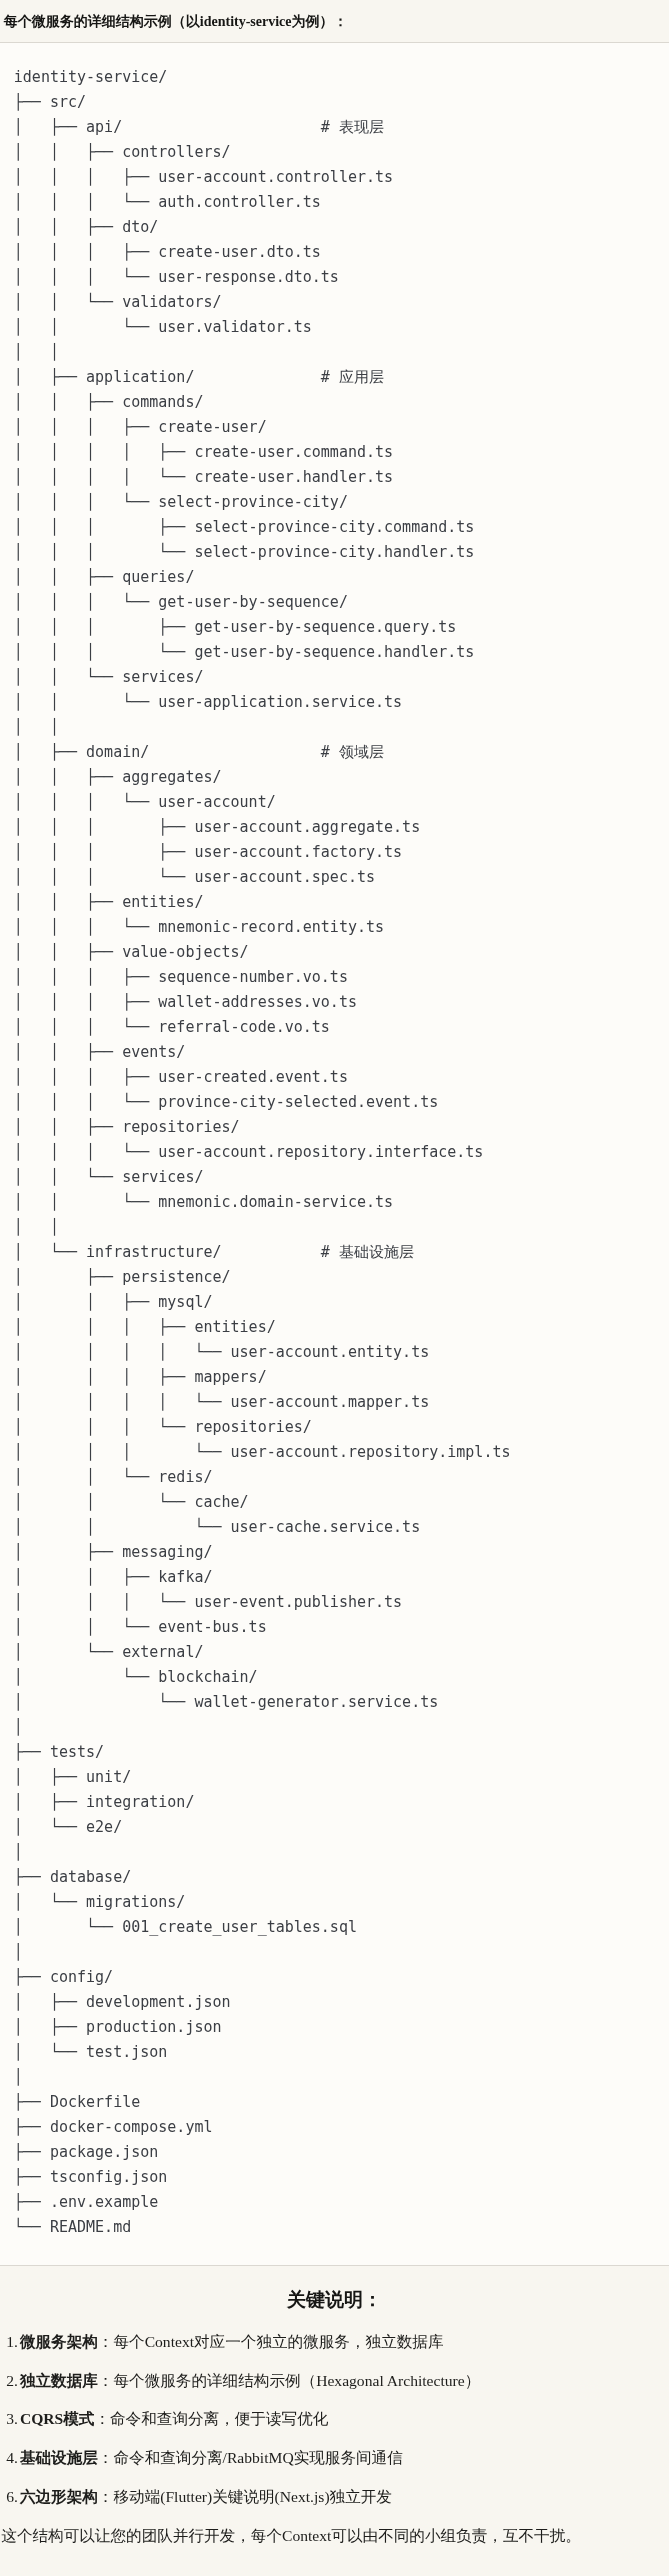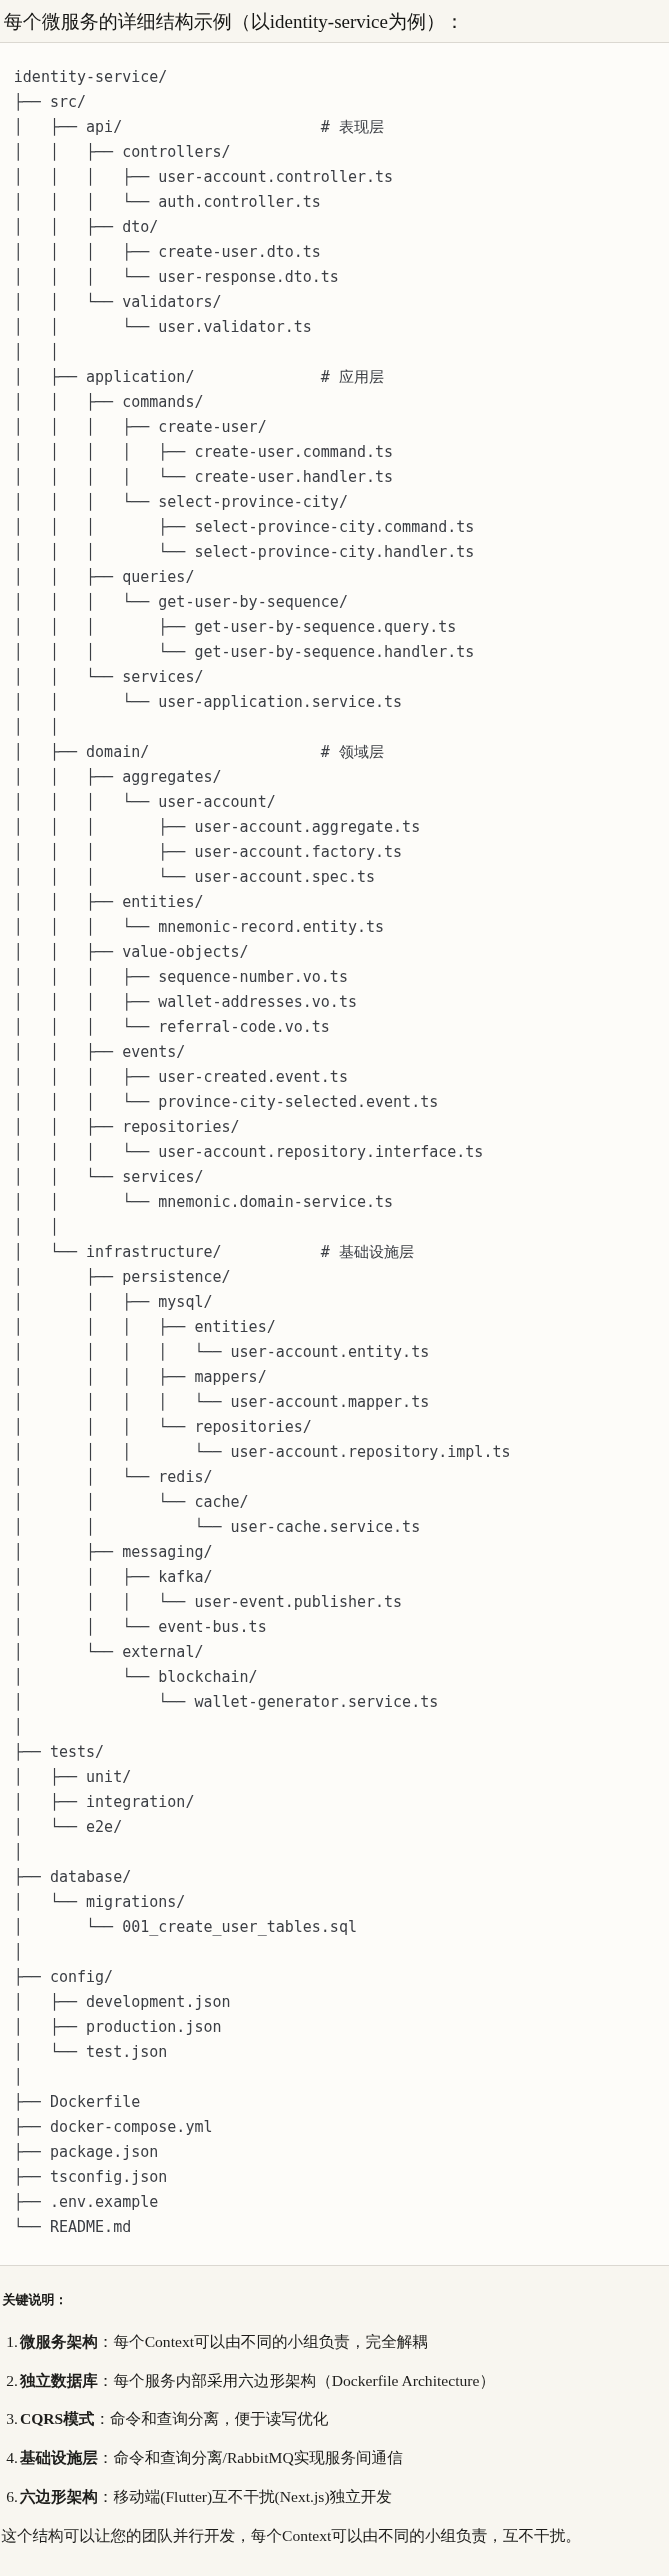--- a/index.html
+++ b/index.html
@@ -8,47 +8,48 @@
   }
   body {
     width: 669px;
     height: 2576px;
     overflow: hidden;
     background: #f8f6f0;
     color: #1d1d1b;
     font-family: "Liberation Serif", "DejaVu Serif", serif;
   }
   .page-title {
-    font-size: 19px;
-    font-weight: 400;
+    font-size: 14px;
+    font-weight: 700;
     line-height: 26px;
     margin: 8.8px 3.8px 0 3.8px;
     color: #161614;
   }
   pre.tree-block {
     box-sizing: border-box;
     width: 669px;
     margin: 7.5px 0 0 0;
     background: #fdfcf9;
     border-top: 0.6px solid #dbd8d1;
     border-bottom: 0.6px solid #dbd8d1;
     padding: 22px 6.3px 25px 13.8px;
     font-family: "DejaVu Sans Mono", "Liberation Mono", monospace;
     font-size: 15px;
     line-height: 25px;
     color: #3b3e44;
     white-space: pre;
     overflow: hidden;
   }
   .section-heading {
-    font-size: 13px;
+    font-size: 19px;
     font-weight: 700;
     line-height: 25px;
     margin: 20.6px 2.5px 0 2.5px;
     color: #161614;
+    text-align: center;
   }
   .key-points {
     margin: 19px 0 0 0;
     padding: 0 0 0 6.3px;
   }
   .key-point {
     font-size: 15.6px;
     line-height: 22.5px;
     margin-bottom: 16.3px;
     color: #1d1d1b;
@@ -155,21 +156,21 @@
 ├── Dockerfile
 ├── docker-compose.yml
 ├── package.json
 ├── tsconfig.json
 ├── .env.example
 └── README.md</code></pre>
 
 <div class="section-heading">关键说明：</div>
 
 <div class="key-points">
-  <div class="key-point"><span class="num">1.</span><strong>微服务架构</strong><span>：</span><span>每个Context可以由不同的小组负责，完全解耦</span></div>
-  <div class="key-point"><span class="num">2.</span><strong>独立数据库</strong><span>：</span><span>每个服务内部采用六边形架构（Dockerfile Architecture）</span></div>
+  <div class="key-point"><span class="num">1.</span><strong>微服务架构</strong><span>：</span><span>每个Context对应一个独立的微服务，独立数据库</span></div>
+  <div class="key-point"><span class="num">2.</span><strong>独立数据库</strong><span>：</span><span>每个微服务的详细结构示例（Hexagonal Architecture）</span></div>
   <div class="key-point"><span class="num">3.</span><strong>CQRS模式</strong><span>：</span><span>命令和查询分离，便于读写优化</span></div>
   <div class="key-point"><span class="num">4.</span><strong>基础设施层</strong><span>：</span><span>命令和查询分离/RabbitMQ实现服务间通信</span></div>
-  <div class="key-point"><span class="num">6.</span><strong>六边形架构</strong><span>：</span><span>移动端(Flutter)互不干扰(Next.js)独立开发</span></div>
+  <div class="key-point"><span class="num">6.</span><strong>六边形架构</strong><span>：</span><span>移动端(Flutter)关键说明(Next.js)独立开发</span></div>
 </div>
 
 <div class="closing-note">这个结构可以让您的团队并行开发，每个Context可以由不同的小组负责，互不干扰。</div>
 
 
 </body></html>

